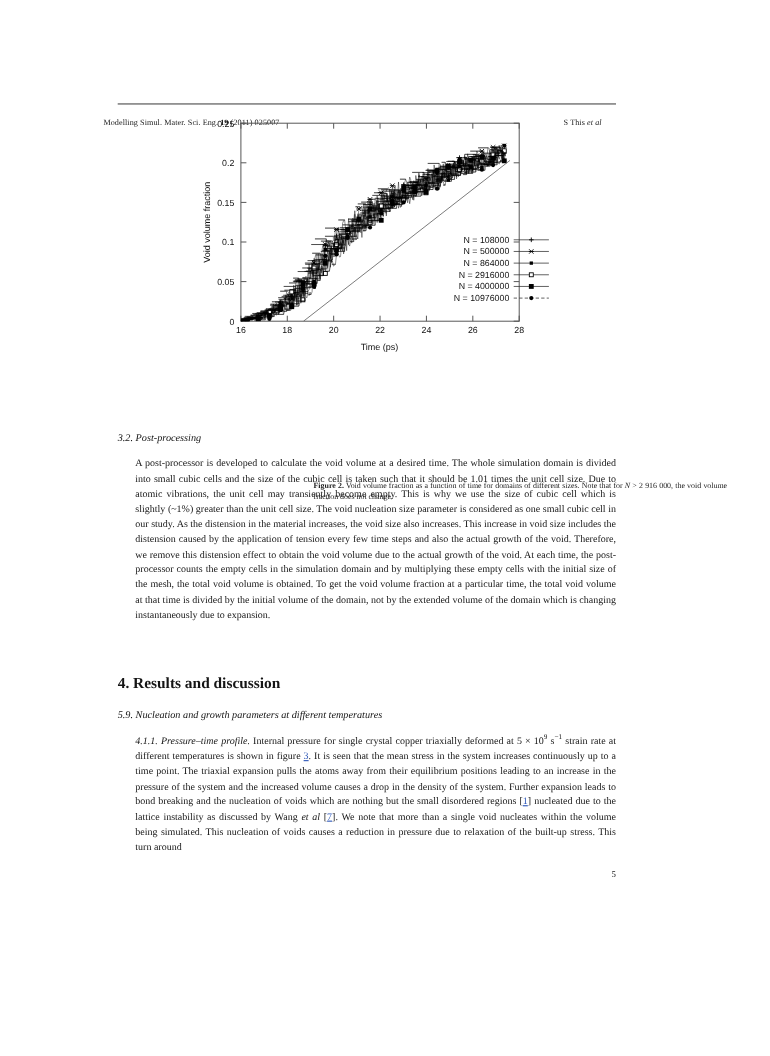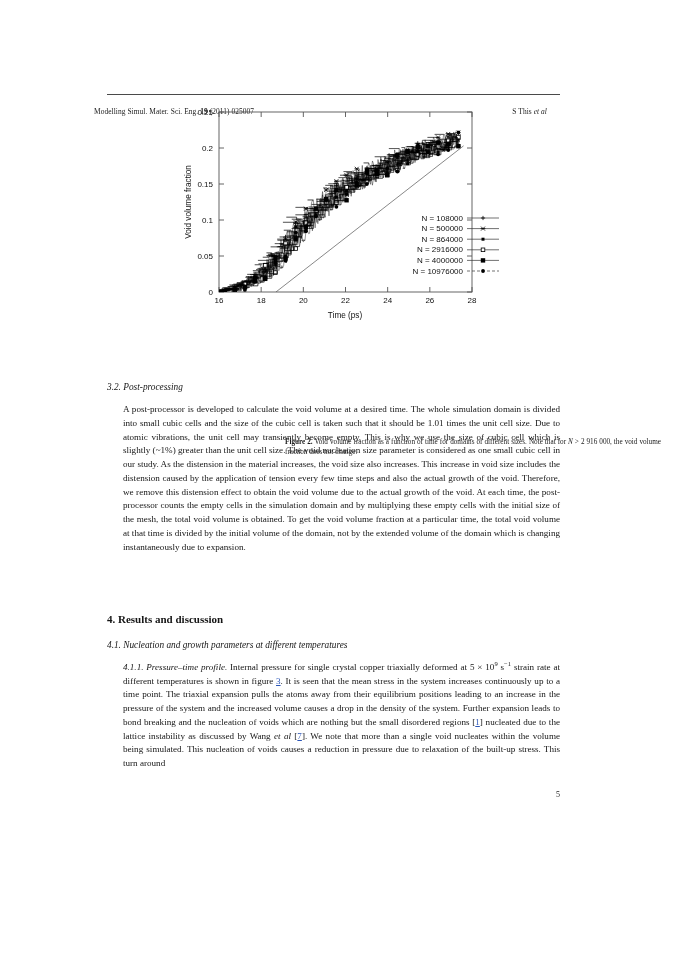--- a/index.html
+++ b/index.html
@@ -83,25 +83,25 @@
     width: 453px;
     font-size: 9.1px;
     line-height: 1.515;
     text-align: justify;
     color: #151515;
   }
   .h-sub {
     font-style: italic;
     font-weight: normal;
     font-size: 9.3px;
-    margin: 0 0 9px 0;
+    margin: 12px 0 9px 0;
   }
   .h-sec {
     font-weight: bold;
-    font-size: 11px;
+    font-size: 14px;
     margin: 0 0 10px 0;
   }
   p.para {
     margin: 0 0 0 16px;
     text-align: justify;
     text-justify: inter-word;
   }
   .runin {
     font-style: italic;
     font-family: Liberation Serif, serif;
@@ -385,19 +385,19 @@
     </div>
   </div>
 
   <div class="col" style="top:380px;">
     <div class="h-sub">3.2. Post-processing</div>
     <p class="para">A post-processor is developed to calculate the void volume at a desired time. The whole simulation domain is divided into small cubic cells and the size of the cubic cell is taken such that it should be 1.01 times the unit cell size. Due to atomic vibrations, the unit cell may transiently become empty. This is why we use the size of cubic cell which is slightly (~1%) greater than the unit cell size. The void nucleation size parameter is considered as one small cubic cell in our study. As the distension in the material increases, the void size also increases. This increase in void size includes the distension caused by the application of tension every few time steps and also the actual growth of the void. Therefore, we remove this distension effect to obtain the void volume due to the actual growth of the void. At each time, the post-processor counts the empty cells in the simulation domain and by multiplying these empty cells with the initial size of the mesh, the total void volume is obtained. To get the void volume fraction at a particular time, the total void volume at that time is divided by the initial volume of the domain, not by the extended volume of the domain which is changing instantaneously due to expansion.</p>
   </div>
 
   <div class="col" style="top:611px;">
     <div class="h-sec">4. Results and discussion</div>
-    <div class="h-sub">4.1. Nucleation and growth parameters at different temperatures</div>
+    <div class="h-sub">5.9. Nucleation and growth parameters at different temperatures</div>
     <p class="para"><i class="runin">4.1.1. Pressure–time profile.</i><span> Internal pressure for single crystal copper triaxially deformed at 5 × 10</span><sup>9</sup><span> s</span><sup>−1</sup><span> strain rate at different temperatures is shown in figure </span><a class="lnk" href="#">3</a><span>. It is seen that the mean stress in the system increases continuously up to a time point. The triaxial expansion pulls the atoms away from their equilibrium positions leading to an increase in the pressure of the system and the increased volume causes a drop in the density of the system. Further expansion leads to bond breaking and the nucleation of voids which are nothing but the small disordered regions [</span><a class="lnk" href="#">1</a><span>] nucleated due to the lattice instability as discussed by Wang </span><i>et al</i><span> [</span><a class="lnk" href="#">7</a><span>]. We note that more than a single void nucleates within the volume being simulated. This nucleation of voids causes a reduction in pressure due to relaxation of the built-up stress. This turn around</span></p>
   </div>
 
   <div class="pageno">5</div>
 
 </div>
 
 </body></html>

